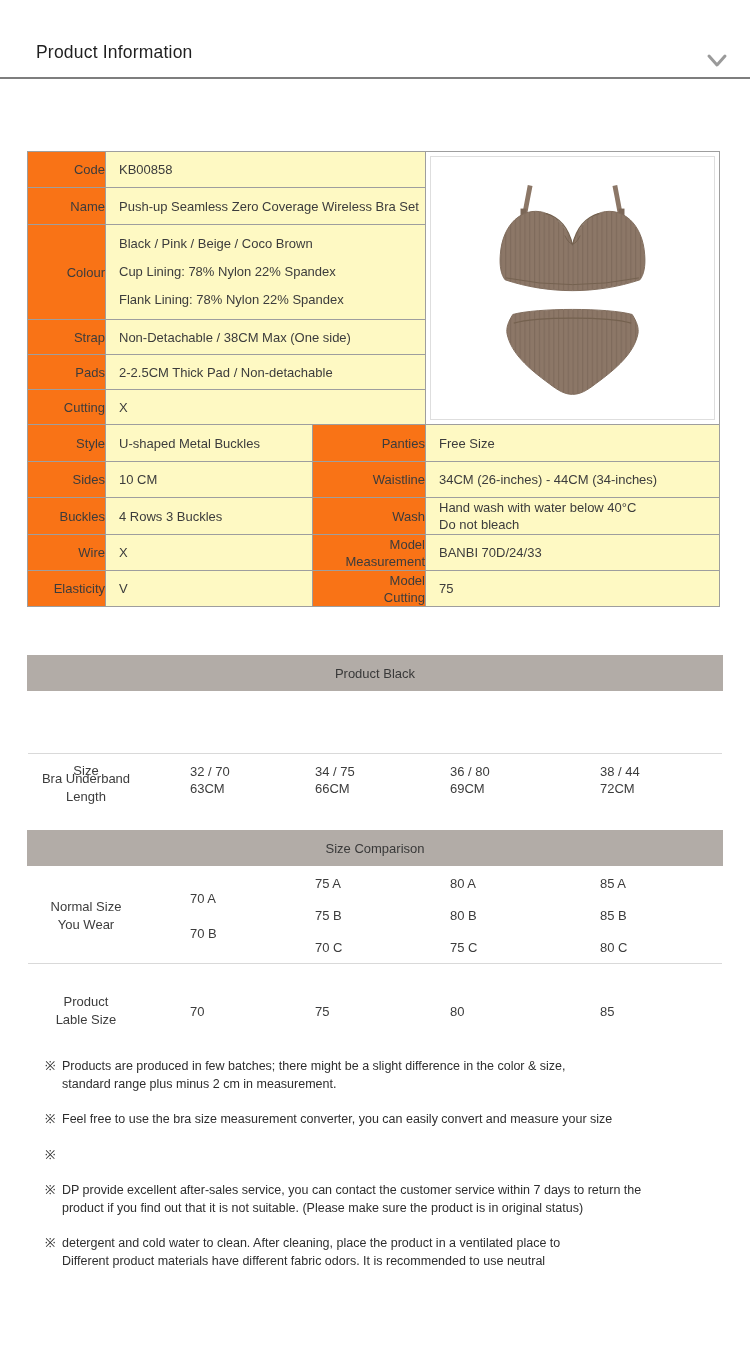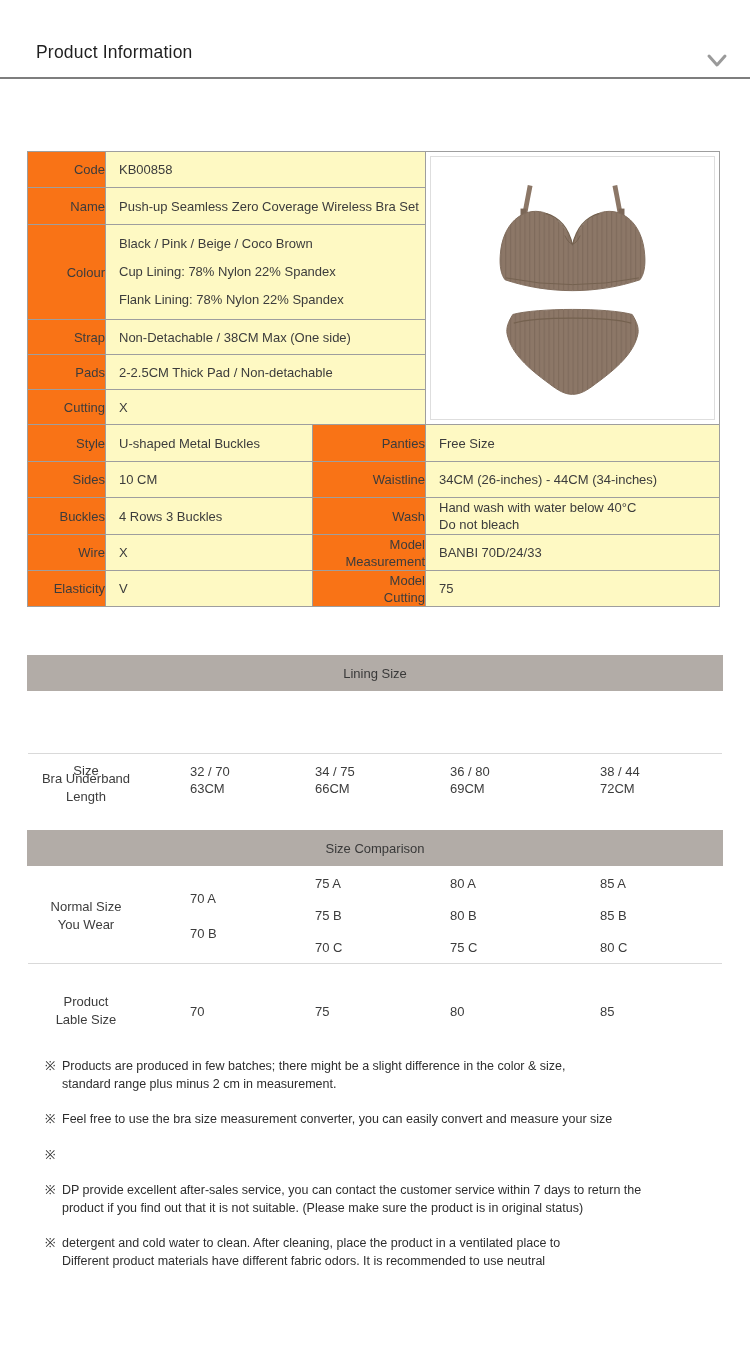--- a/index.html
+++ b/index.html
@@ -155,21 +155,21 @@
         <td class="val">V</td>
         <th class="lbl2">
           <div>Model</div>
           <div>Cutting</div>
         </th>
         <td class="val">75</td>
       </tr>
     </tbody>
   </table>
 
-  <div class="bar" style="top:655px">Lining Size</div>
+  <div class="bar" style="top:655px">Product Black</div>
 
   <div class="grid" style="top:748px; height:46px">
     <div class="lbl">Size</div>
     <div class="v">32 / 70</div>
     <div class="v">34 / 75</div>
     <div class="v">36 / 80</div>
     <div class="v">38 / 44</div>
   </div>
   <div class="rule" style="top:753px"></div>
   <div class="grid" style="top:760px; height:56px">

